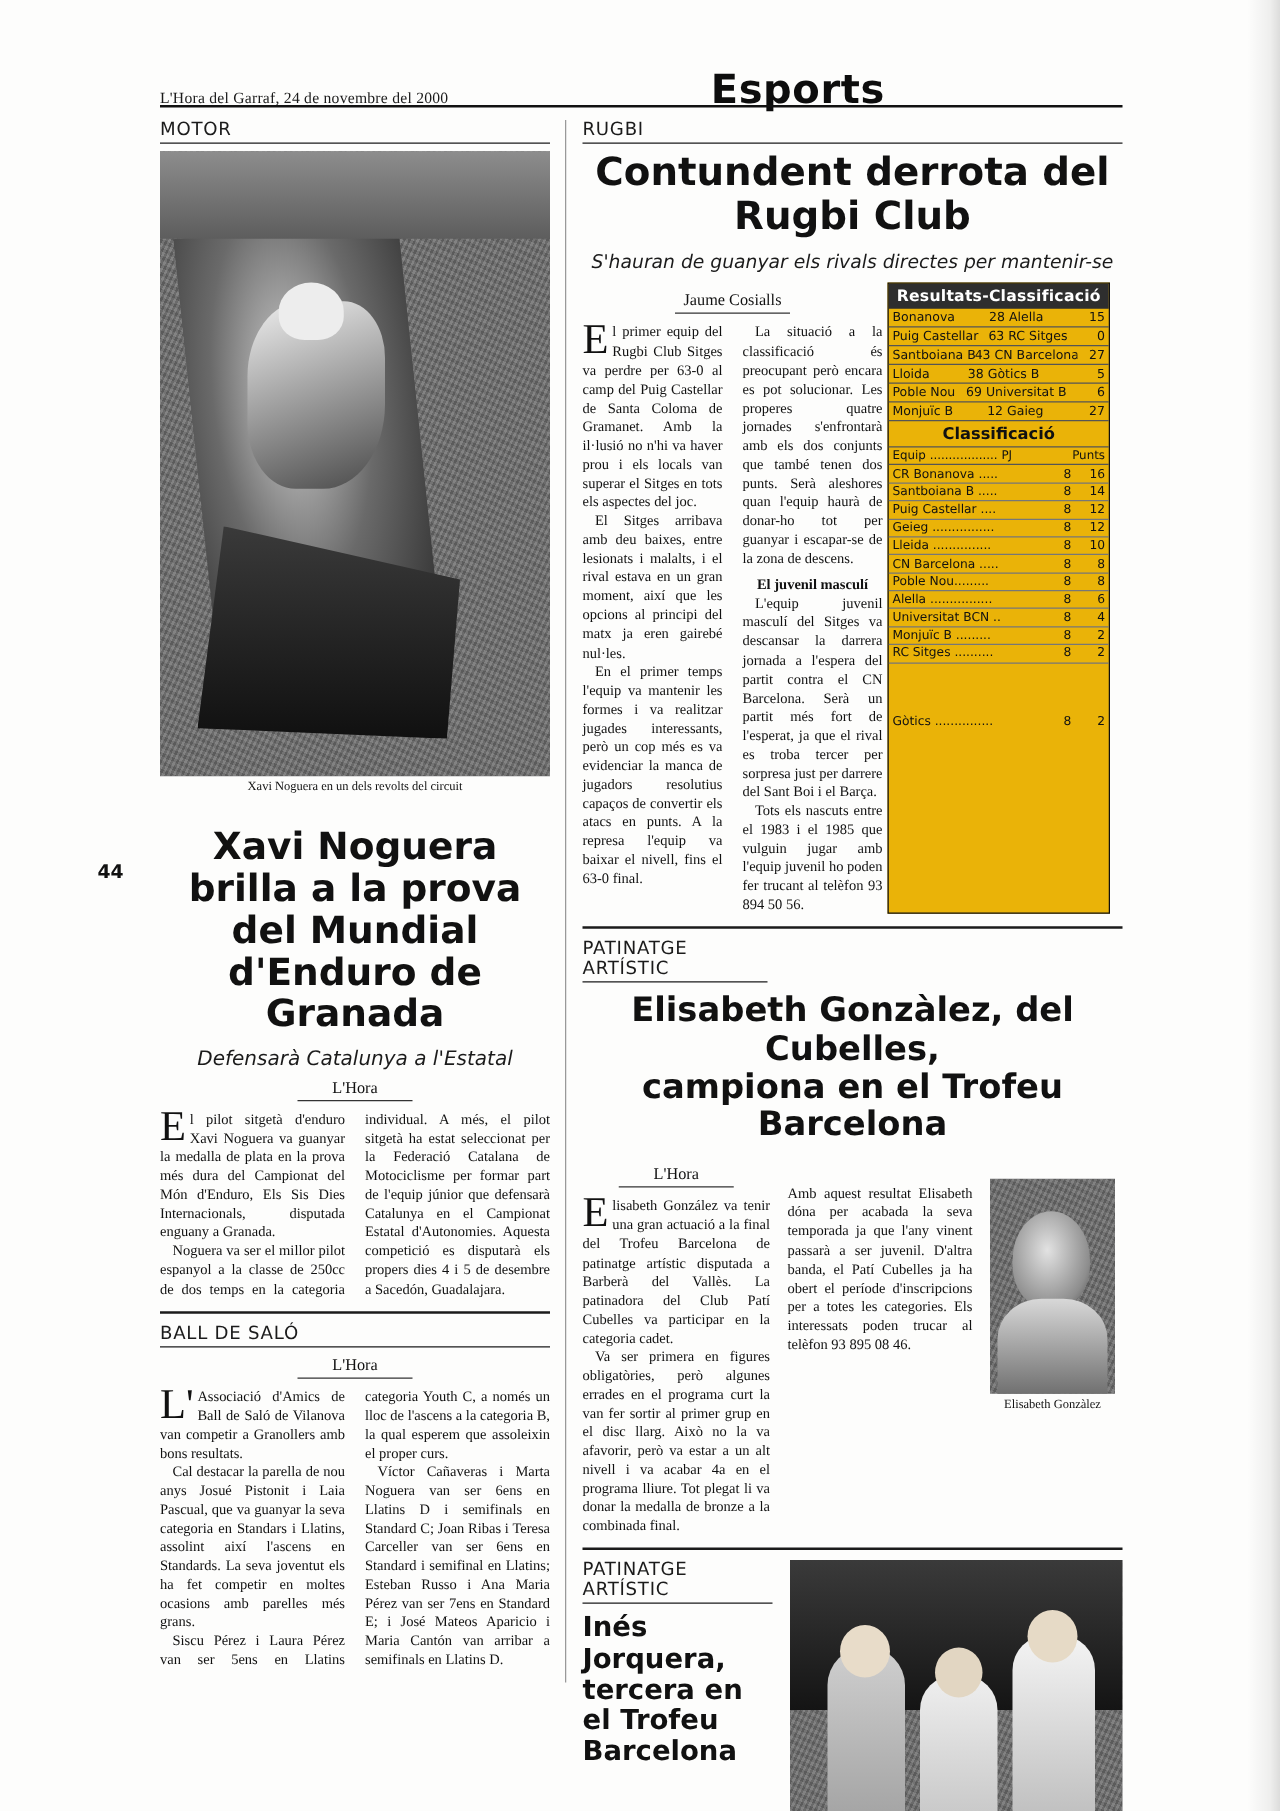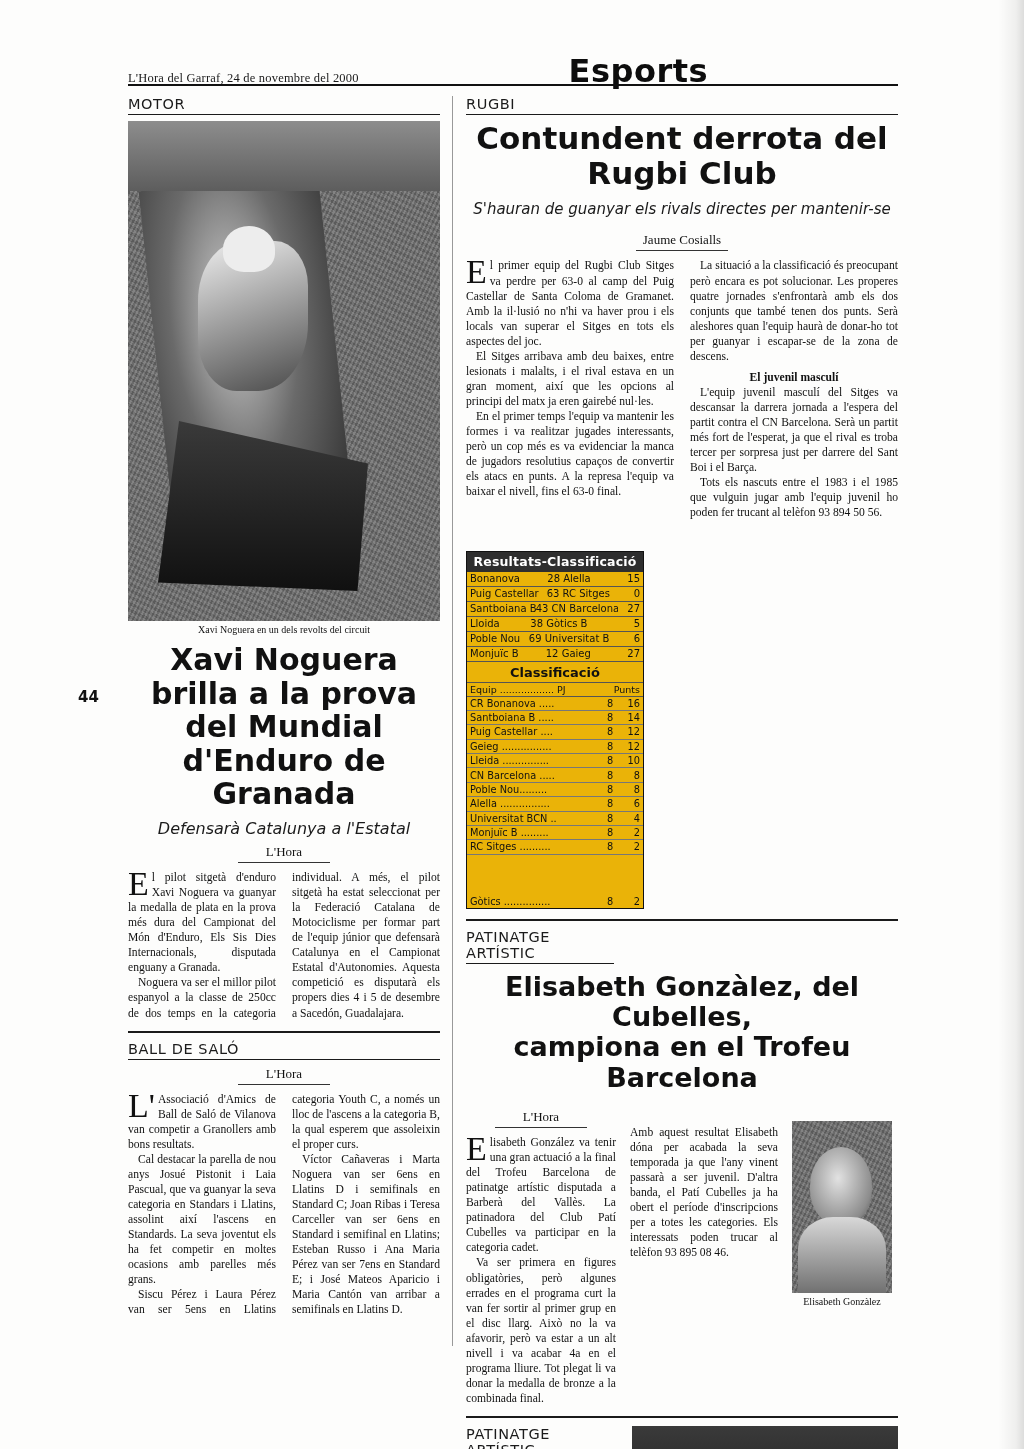--- a/index.html
+++ b/index.html
@@ -247,21 +247,21 @@
     <div class="photo" style="height:500px;">
       <div class="noise"></div>
       <div style="position:absolute;left:30px;top:60px;width:180px;height:380px;background:radial-gradient(ellipse at 45% 35%, #cfcfcf 0%, #6a6a6a 45%, #272727 100%);transform:rotate(-6deg);"></div>
       <div style="position:absolute;left:70px;top:120px;width:110px;height:150px;background:linear-gradient(160deg,#efefef,#4a4a4a);border-radius:40% 30% 45% 35%;"></div>
       <div style="position:absolute;left:95px;top:105px;width:52px;height:46px;background:#ededed;border-radius:50% 50% 40% 40%;"></div>
       <div style="position:absolute;left:30px;top:300px;width:210px;height:170px;background:linear-gradient(180deg,#3a3a3a,#101010);clip-path:polygon(10% 0,100% 25%,95% 100%,0 95%);"></div>
       <div style="position:absolute;left:0;top:0;right:0;height:70px;background:linear-gradient(180deg,#8d8d8d,#5d5d5d);"></div>
     </div>
     <div class="caption">Xavi Noguera en un dels revolts del circuit</div>
 
-    <h1 class="head head-xl" style="margin-top:8px;">Xavi Noguera brilla a la prova del Mundial d'Enduro de Granada</h1>
+    <h1 class="head head-xl" style="margin-top:26px;">Xavi Noguera brilla a la prova del Mundial d'Enduro de Granada</h1>
     <div class="subhead">Defensarà Catalunya a l'Estatal</div>
     <div class="byline">L'Hora</div>
     <div class="byline-rule"></div>
 
     <div class="body-cols" style="column-count:2;">
       <p class="first dropcap">El pilot sitgetà d'enduro Xavi Noguera va guanyar la medalla de plata en la prova més dura del Campionat del Món d'Enduro, Els Sis Dies Internacionals, disputada enguany a Granada.</p>
       <p>Noguera va ser el millor pilot espanyol a la classe de 250cc de dos temps en la categoria individual. A més, el pilot sitgetà ha estat seleccionat per la Federació Catalana de Motociclisme per formar part de l'equip júnior que defensarà Catalunya en el Campionat Estatal d'Autonomies. Aquesta competició es disputarà els propers dies 4 i 5 de desembre a Sacedón, Guadalajara.</p>
     </div>
 
     <div class="hr-thick"></div>
@@ -279,21 +279,21 @@
     </div>
   </div>
 
   <div class="col-right">
 
     <div class="kicker">RUGBI</div>
 
     <h1 class="head" style="font-size:31px;text-align:center;margin-top:6px;">Contundent derrota del Rugbi Club</h1>
     <div class="subhead" style="font-size:15px;margin-top:10px;">S'hauran de guanyar els rivals directes per mantenir-se</div>
 
-    <div style="display:flex;gap:30px;margin-top:8px;flex-direction:column;">
+    <div style="display:flex;gap:4px;margin-top:8px;">
 
       <div style="flex:0 0 240px;">
         <div class="byline">Jaume Cosialls</div>
         <div class="byline-rule"></div>
         <div class="body-cols" style="column-count:2;">
           <p class="first dropcap">El primer equip del Rugbi Club Sitges va perdre per 63-0 al camp del Puig Castellar de Santa Coloma de Gramanet. Amb la il·lusió no n'hi va haver prou i els locals van superar el Sitges en tots els aspectes del joc.</p>
           <p>El Sitges arribava amb deu baixes, entre lesionats i malalts, i el rival estava en un gran moment, així que les opcions al principi del matx ja eren gairebé nul·les.</p>
           <p>En el primer temps l'equip va mantenir les formes i va realitzar jugades interessants, però un cop més es va evidenciar la manca de jugadors resolutius capaços de convertir els atacs en punts. A la represa l'equip va baixar el nivell, fins el 63-0 final.</p>
           <p>La situació a la classificació és preocupant però encara es pot solucionar. Les properes quatre jornades s'enfrontarà amb els dos conjunts que també tenen dos punts. Serà aleshores quan l'equip haurà de donar-ho tot per guanyar i escapar-se de la zona de descens.</p>
           <p style="text-align:center;font-weight:bold;text-indent:0;margin-top:6px;">El juvenil masculí</p>

